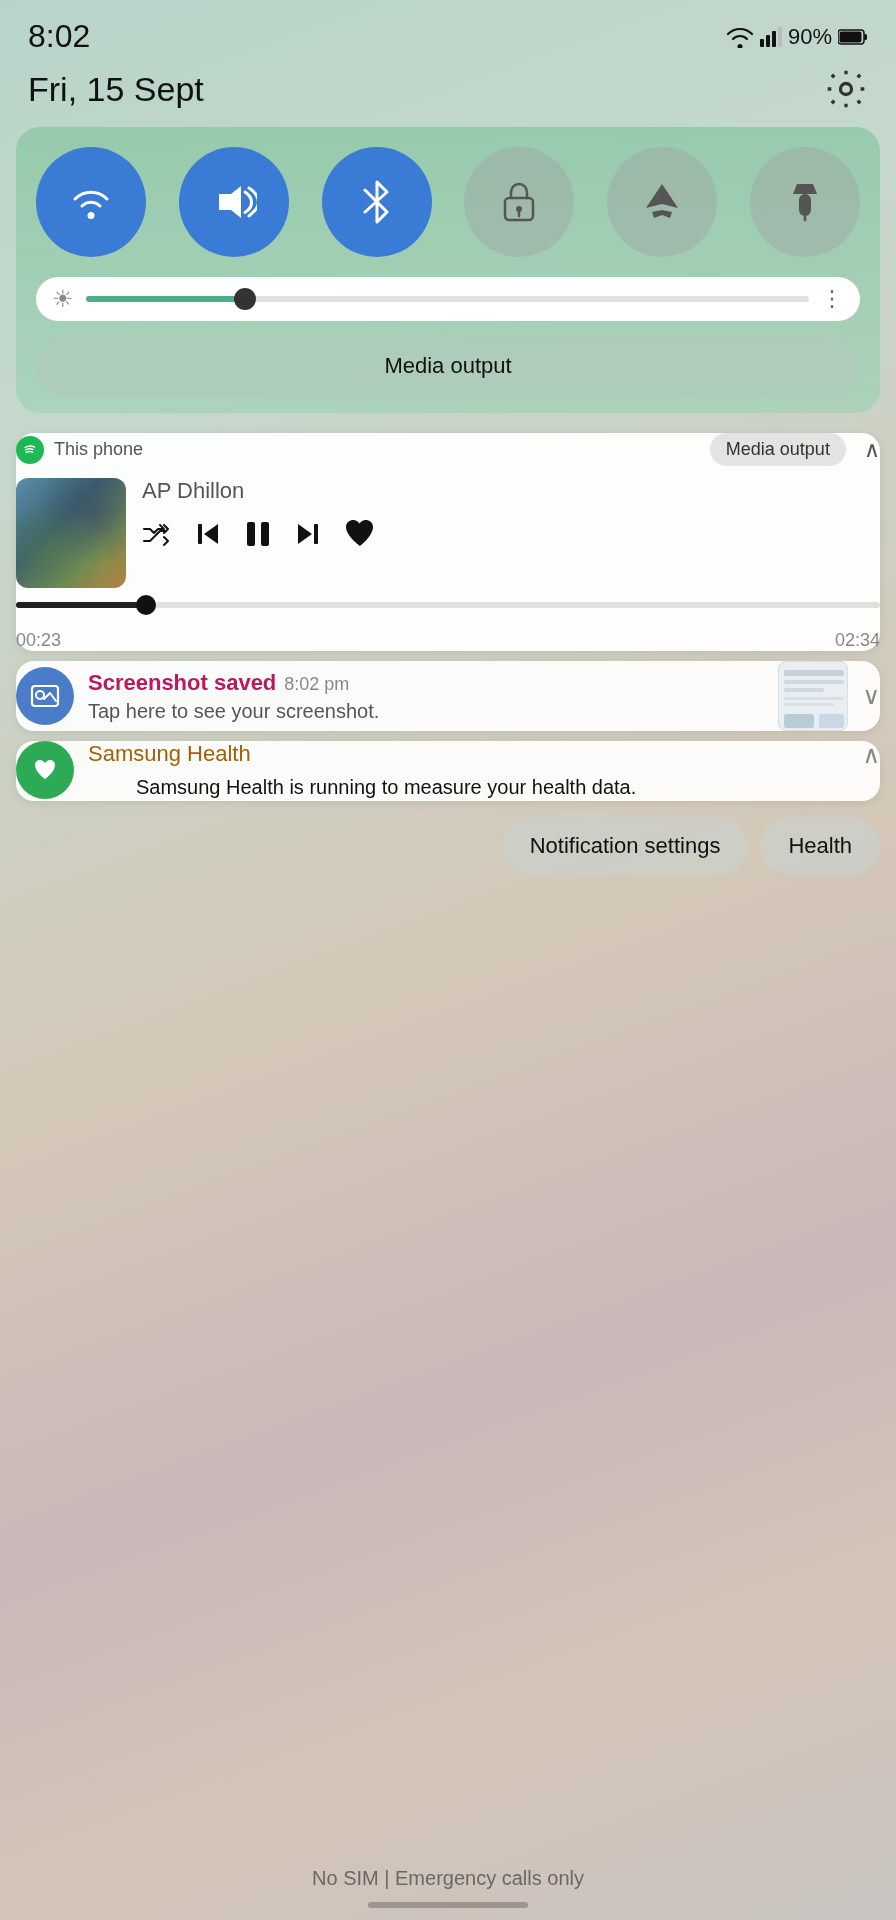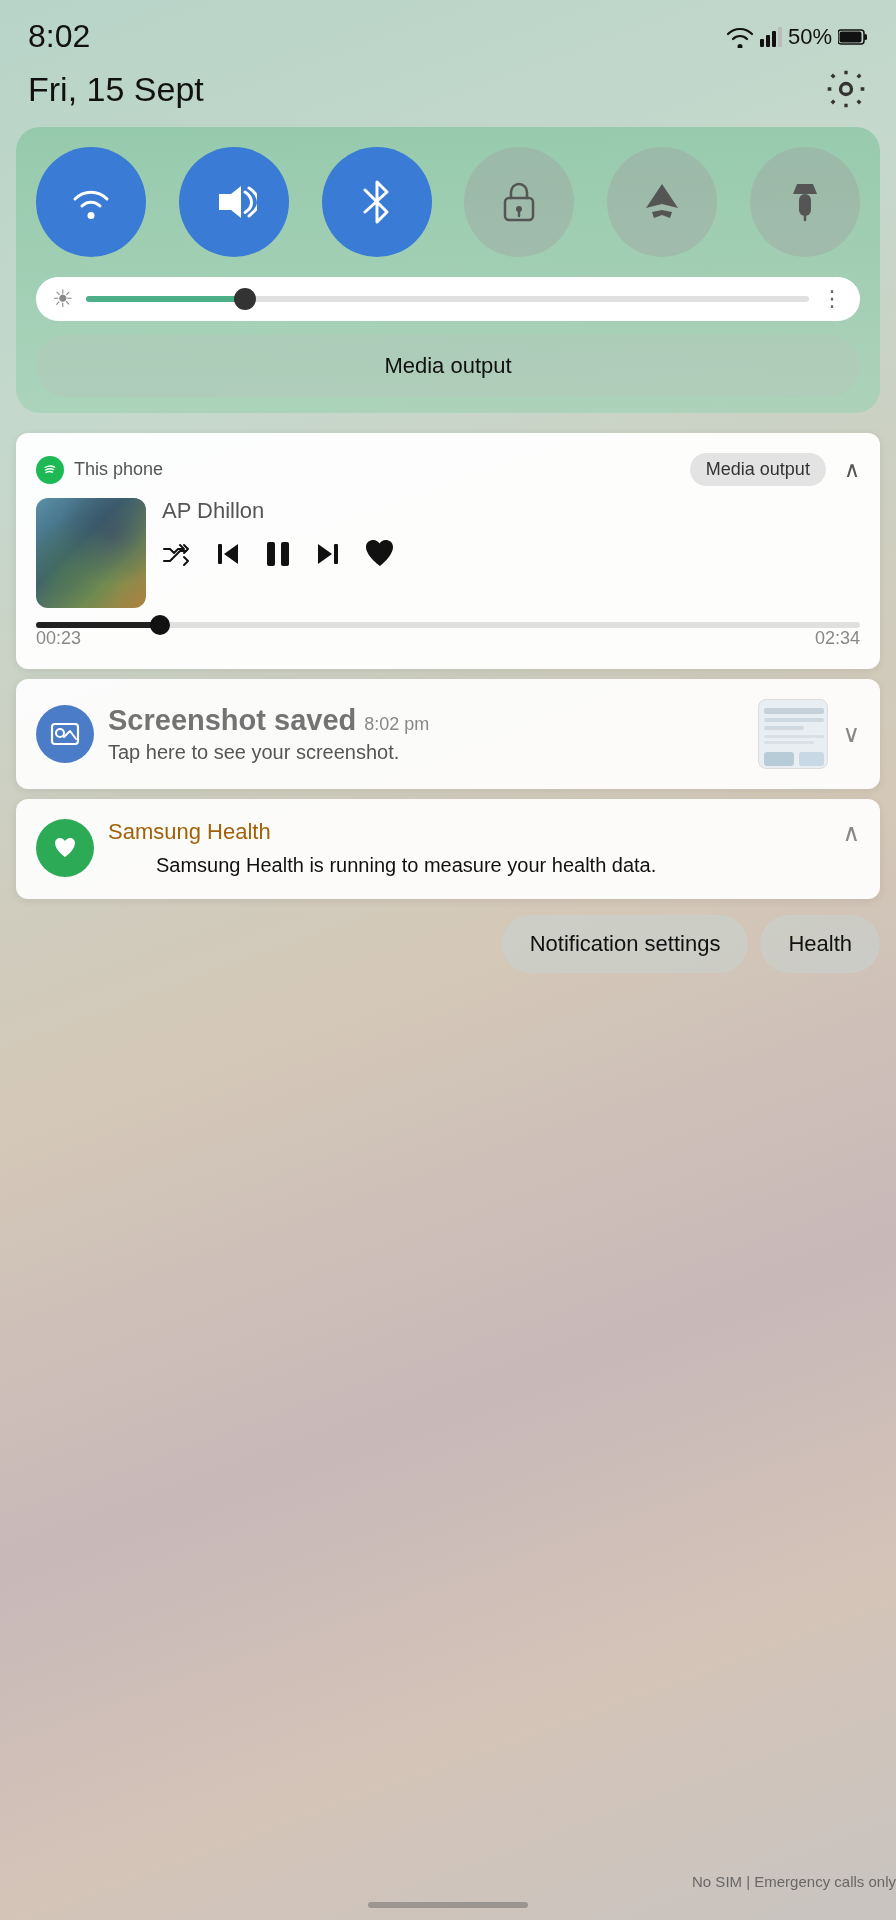--- a/index.html
+++ b/index.html
@@ -153,22 +153,21 @@
     
     .notifications-area {
       margin: 20px 16px 0 16px;
       display: flex;
       flex-direction: column;
       gap: 10px;
     }
 
     .notification-card {
       background: rgba(255,255,255,0.92);
-      border-radius: 12px;
-      padding: 20px;
+      border-radius: 18px;
       box-shadow: 0 2px 8px rgba(0,0,0,0.08);
     }
 
     
     .media-card {
       background: rgba(255,255,255,0.95);
     }
     .media-header {
       display: flex;
       align-items: center;
@@ -291,21 +290,21 @@
       background: #111;
       border-radius: 50%;
       position: absolute;
       top: 50%;
       left: 15%;
       transform: translate(-50%, -50%);
     }
     .progress-times {
       display: flex;
       justify-content: space-between;
-      margin-top: 0;
+      margin-top: 22px;
       font-size: 18px;
       color: #888;
     }
 
     
     .screenshot-card {
       display: flex;
       align-items: center;
       gap: 14px;
     }
@@ -330,23 +329,23 @@
     .notif-text {
       flex: 1;
     }
     .notif-title-row {
       display: flex;
       align-items: baseline;
       gap: 8px;
       margin-bottom: 4px;
     }
     .notif-title {
-      font-size: 29px;
+      font-size: 22px;
       font-weight: 700;
-      color: #737373;
+      color: #be185d;
     }
     .notif-time {
       font-size: 18px;
       color: #888;
     }
     .notif-body {
       font-size: 20px;
       color: #555;
     }
     .notif-thumbnail {
@@ -407,22 +406,22 @@
     
     .bottom-spacer {
       height: 400px;
     }
 
     .no-sim-bar {
       position: absolute;
       bottom: 30px;
       left: 0;
       right: 0;
-      text-align: right;
-      font-size: 15px;
+      text-align: center;
+      font-size: 20px;
       color: rgba(80,80,80,0.8);
     }
     .home-indicator {
       position: absolute;
       bottom: 12px;
       left: 50%;
       transform: translateX(-50%);
       width: 160px;
       height: 6px;
       background: rgba(80,80,80,0.4);
@@ -442,21 +441,21 @@
       <path d="M2 8C5.3 4.7 9.4 3 14 3s8.7 1.7 12 5" stroke="#111" stroke-width="2.2" stroke-linecap="round" fill="none"></path>
       <path d="M0 3C4-1 8.7-2.5 14 3" stroke="transparent" fill="none"></path>
     </svg>
 
     <svg width="22" height="20" viewBox="0 0 22 20">
       <rect x="0" y="12" width="4" height="8" rx="1" fill="#111"></rect>
       <rect x="6" y="8" width="4" height="12" rx="1" fill="#111"></rect>
       <rect x="12" y="4" width="4" height="16" rx="1" fill="#111"></rect>
       <rect x="18" y="0" width="4" height="20" rx="1" fill="#bbb"></rect>
     </svg>
-    <span style="font-size:22px;font-weight:500;color:#111;">50%</span>
+    <span style="font-size:22px;font-weight:500;color:#111;">90%</span>
 
     <svg width="30" height="18" viewBox="0 0 30 18">
       <rect x="0" y="2" width="26" height="14" rx="3" stroke="#111" stroke-width="1.5" fill="none"></rect>
       <rect x="26" y="6" width="3" height="6" rx="1.5" fill="#111"></rect>
       <rect x="1.5" y="3.5" width="22" height="11" rx="2" fill="#111"></rect>
     </svg>
   </div>
 </div>
 
 <div class="date-row">

